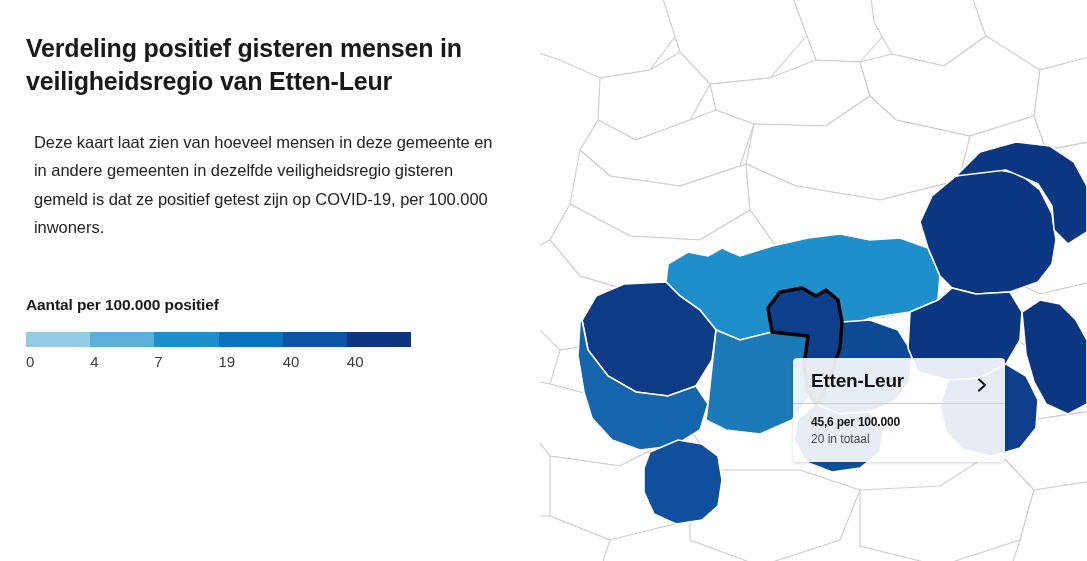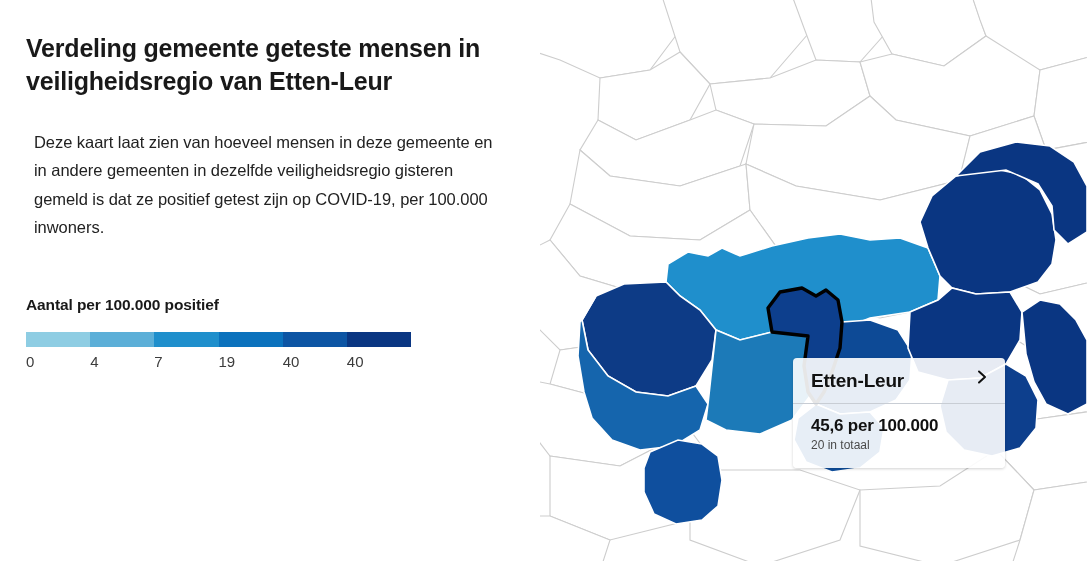--- a/index.html
+++ b/index.html
@@ -112,60 +112,60 @@
     top: 358px;
     width: 212px;
     background: rgba(255,255,255,0.90);
     border-radius: 4px;
     box-shadow: 0 1px 3px rgba(0,0,0,0.18);
     box-sizing: border-box;
     overflow: hidden;
   }
   .tooltip-head {
     display: flex;
-    align-items: flex-start;
+    align-items: flex-end;
     justify-content: space-between;
     padding: 12px 16px 11px 18px;
     border-bottom: 1px solid #c8cdd4;
   }
   .tooltip-name {
     font-size: 19px;
     font-weight: bold;
     color: #111111;
     letter-spacing: -0.2px;
   }
   .chev {
     width: 14px;
     height: 14px;
     flex: 0 0 14px;
   }
   .tooltip-body {
     padding: 11px 18px 14px 18px;
   }
   .tooltip-primary {
-    font-size: 17px;
+    font-size: 12px;
     font-weight: bold;
     color: #111111;
     line-height: 1.25;
     letter-spacing: -0.2px;
   }
   .tooltip-secondary {
     font-size: 12px;
     color: #4a4a4a;
     line-height: 1.3;
     padding-top: 2px;
   }
 </style>
 </head>
 <body>
 
 <div class="page">
 
   <div class="left-panel">
-    <h1 class="title">Verdeling gemeente geteste mensen in veiligheidsregio van Etten-Leur</h1>
+    <h1 class="title">Verdeling positief gisteren mensen in veiligheidsregio van Etten-Leur</h1>
     <p class="intro">Deze kaart laat zien van hoeveel mensen in deze gemeente en in andere gemeenten in dezelfde veiligheidsregio gisteren gemeld is dat ze positief getest zijn op COVID-19, per 100.000 inwoners.</p>
 
     <div class="legend">
       <div class="legend-title">Aantal per 100.000 positief</div>
       <div class="legend-bar">
         <div class="legend-swatch" style="background: rgb(142, 205, 227);"></div>
         <div class="legend-swatch" style="background: rgb(92, 175, 216);"></div>
         <div class="legend-swatch" style="background: rgb(31, 143, 204);"></div>
         <div class="legend-swatch" style="background: rgb(11, 114, 189);"></div>
         <div class="legend-swatch" style="background: rgb(13, 85, 164);"></div>

